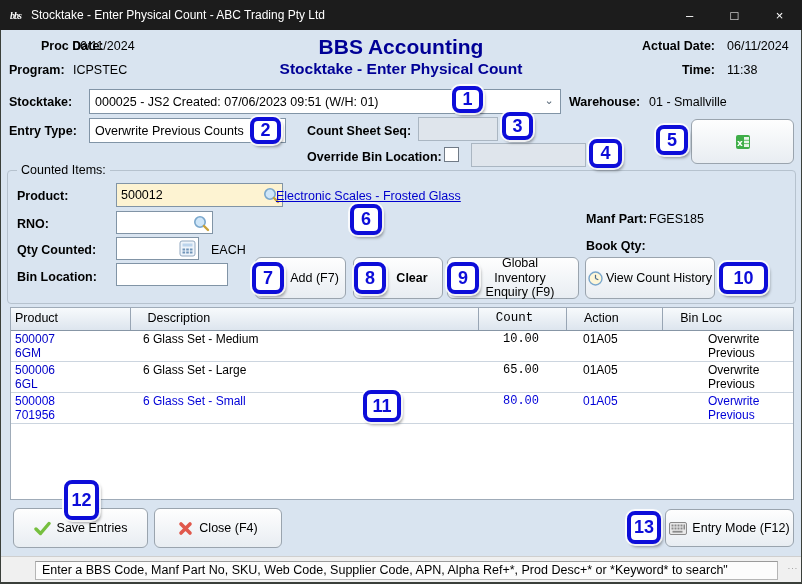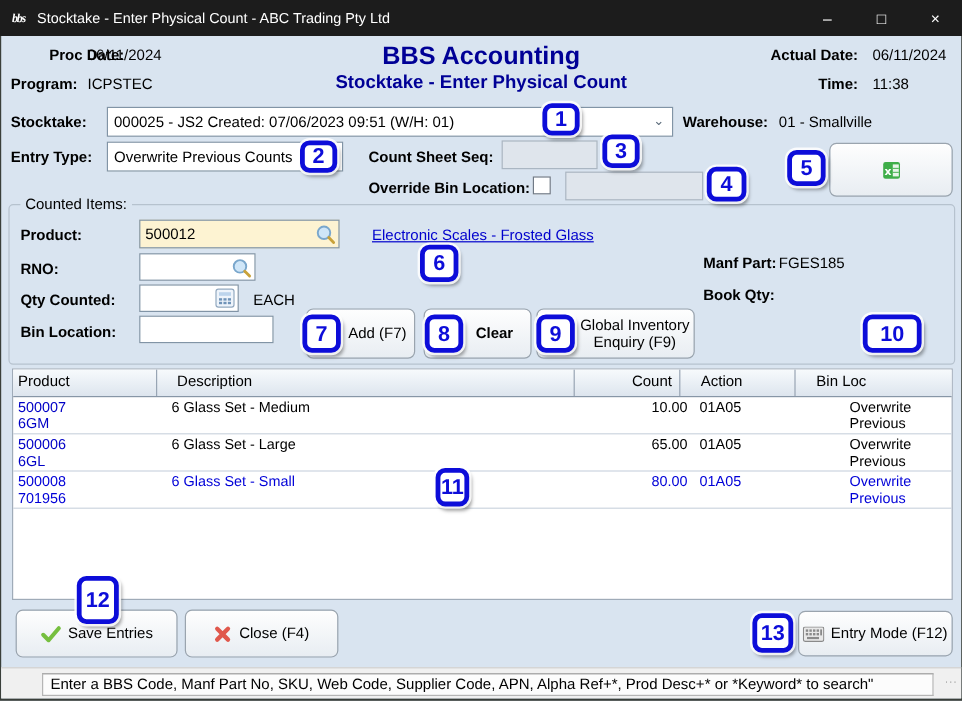--- a/index.html
+++ b/index.html
@@ -45,21 +45,21 @@
 
   .link { position:absolute; font-size:12.5px; color:#0000cd; text-decoration:underline; white-space:nowrap; }
 
   
   .grid { position:absolute; left:9px; top:307px; width:784px; height:193px; background:#fff; border:1px solid #9fabb8; }
   .grid-header { display:flex; height:23px; background:linear-gradient(#f7fafc,#dde5ee); border-bottom:1px solid #8796a6;gap:13px; }
   .gh-cell { font-size:12.5px; color:#000; padding:3px 4px 0 4px; border-right:1px solid #98a5b4; overflow:hidden; white-space:nowrap; }
   .gh-cell:last-child { border-right:none; }
   .g-row { display:flex; border-bottom:1px solid #ccd5df; height:31px; }
   .g-cell { font-size:12px; padding:1px 4px 0 4px; line-height:14px; overflow:hidden; white-space:nowrap; }
-  .c-prod { width:128px; } .c-desc { width:360px; } .c-count { width:80px; text-align:right; padding-right:6px; } .c-bin { width:125px; } .c-act { width:89px; }
+  .c-prod { width:128px; } .c-desc { width:360px; } .c-count { width:80px; padding-right:6px;font-family:Liberation Mono, monospace; } .c-bin { width:125px; } .c-act { width:89px; }
   .blue-code { color:#0000c6; }
   .g-row.hl .g-cell, .g-row.hl .g-cell div { color:#0000d8; }
 
   
   .statusbar { position:absolute; left:0; top:556px; width:800px; height:26px; background:#f0f0f0; border-top:1px solid #cfcfcf; }
   .status-field { position:absolute; left:34px; top:4px; width:743px; height:19px; background:#fcfcfc; border:1px solid #b5b5b5; border-top-color:#9a9a9a; font-size:12.5px; color:#000; padding:1px 0 0 6px; white-space:nowrap; overflow:hidden; }
   .grip { position:absolute; right:3px; bottom:3px; width:13px; height:13px; color:#9a9a9a; font-size:9px; letter-spacing:1px; line-height:4px; text-align:right; }
 
   
   #annotations { position:absolute; left:0; top:0; width:802px; height:584px; pointer-events:none; z-index:99; }
@@ -133,21 +133,21 @@
   <span class="lbl" style="left:16px; top:189px;">Product:</span>
   <div class="field yellow" style="left:115px; top:183px; width:167px; height:24px;">
     <input readonly="" value="500012" style="">
     <span class="ficon">
       <svg width="18" height="18" viewBox="0 0 18 18">
           <circle cx="8" cy="8" r="5.2" fill="#cfe6f8" stroke="#7aa7cc" stroke-width="1.6"></circle>
           <line x1="12" y1="12" x2="16" y2="16" stroke="#c9a23a" stroke-width="2.4" stroke-linecap="round"></line>
         </svg>
     </span>
   </div>
-  <span class="link" style="left:309px; top:189px;">Electronic Scales - Frosted Glass</span>
+  <span class="link" style="left:275px; top:189px;">Electronic Scales - Frosted Glass</span>
 
   <span class="lbl" style="left:16px; top:217px;">RNO:</span>
   <div class="field" style="left:115px; top:211px; width:97px; height:23px;">
     <input readonly="" style="">
     <span class="ficon">
       <svg width="18" height="18" viewBox="0 0 18 18">
           <circle cx="8" cy="8" r="5.2" fill="#cfe6f8" stroke="#7aa7cc" stroke-width="1.6"></circle>
           <line x1="12" y1="12" x2="16" y2="16" stroke="#c9a23a" stroke-width="2.4" stroke-linecap="round"></line>
         </svg>
     </span>
@@ -179,22 +179,30 @@
 
   <span class="lbl" style="left:16px; top:270px;">Bin Location:</span>
   <input class="input" style="left: 115px; top: 263px; width: 112px; height: 23px;" readonly="">
 
   <div class="btn" style="left:254px; top:257px; width:91px; height:42px; padding-left:28px;">
     <span>Add (F7)</span>
   </div>
   <div class="btn" style="left:352px; top:257px; width:90px; height:42px; padding-left:28px;font-weight:bold;">
     <span>Clear</span>
   </div>
-  <div class="btn" style="left:446px; top:257px; width:132px; height:42px; padding-left:34px; padding-right:2px;">
+  <div class="btn" style="left:446px; top:257px; width:132px; height:42px; padding-left:34px; padding-right:20px;">
     <span>Global Inventory Enquiry (F9)</span>
+  </div>
+  <div class="btn" style="left:584px; top:257px; width:130px; height:42px; gap:3px;">
+    <svg width="15" height="15" viewBox="0 0 15 15">
+        <circle cx="7.5" cy="7.5" r="6.5" fill="#fdf6d8" stroke="#7aa7cc" stroke-width="1.4"></circle>
+        <line x1="7.5" y1="7.5" x2="7.5" y2="3.8" stroke="#4a6a8a" stroke-width="1.2"></line>
+        <line x1="7.5" y1="7.5" x2="10.3" y2="8.8" stroke="#4a6a8a" stroke-width="1.2"></line>
+      </svg>
+    <span>View Count History</span>
   </div>
 
   <div class="grid">
     <div class="grid-header">
       <div class="gh-cell c-prod">Product</div>
       <div class="gh-cell c-desc">Description</div>
       <div class="gh-cell c-count">Count</div>
       <div class="gh-cell c-act">Action</div>
       <div class="gh-cell c-bin">Bin Loc</div>
     </div>
@@ -281,16 +289,16 @@
     <div class="callout" style="left: 452px; top: 86px; width: 31px; height: 27px;">1</div>
     <div class="callout" style="left: 250px; top: 117px; width: 31px; height: 27px;">2</div>
     <div class="callout" style="left: 502px; top: 112px; width: 31px; height: 28px;">3</div>
     <div class="callout" style="left: 589px; top: 139px; width: 33px; height: 29px;">4</div>
     <div class="callout" style="left: 656px; top: 125px; width: 32px; height: 30px;">5</div>
     <div class="callout" style="left: 350px; top: 204px; width: 32px; height: 31px;">6</div>
     <div class="callout" style="left: 252px; top: 262px; width: 32px; height: 32px;">7</div>
     <div class="callout" style="left: 354px; top: 262px; width: 32px; height: 32px;">8</div>
     <div class="callout" style="left: 447px; top: 262px; width: 32px; height: 32px;">9</div>
     <div class="callout" style="left: 719px; top: 262px; width: 49px; height: 32px;">10</div>
-    <div class="callout" style="left: 363px; top: 390px; width: 28px; height: 32px;">11</div>
+    <div class="callout" style="left: 363px; top: 390px; width: 38px; height: 32px;">11</div>
     <div class="callout" style="left: 64px; top: 480px; width: 35px; height: 40px;">12</div>
     <div class="callout" style="left: 627px; top: 511px; width: 34px; height: 33px;">13</div>
   </div>
 
 </body></html>

